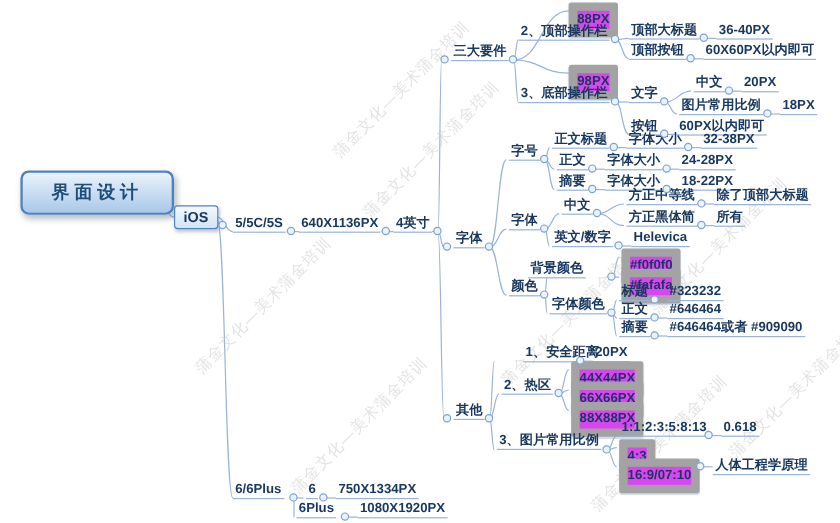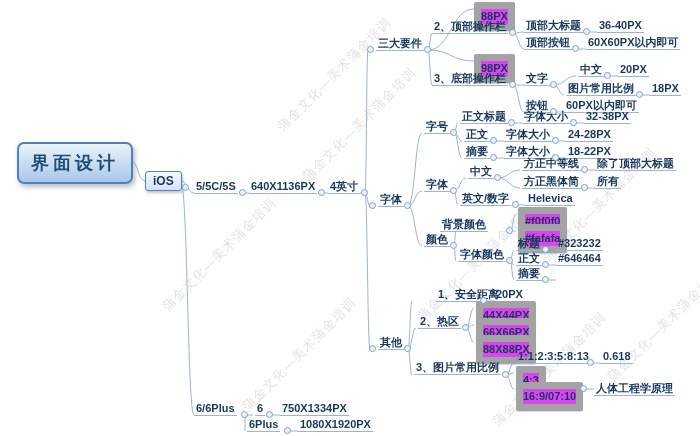--- a/index.html
+++ b/index.html
@@ -7,22 +7,22 @@
        font-family:"Liberation Sans","DejaVu Sans",sans-serif;overflow:hidden}
   #canvas{position:absolute;left:0;top:0;width:700px;height:436px}
   #wires{position:absolute;left:0;top:0;z-index:0}
   #wires path{stroke:#9ab4d4;stroke-width:1;fill:none}
   .n{position:absolute;z-index:2;font-size:11px;font-weight:bold;color:#17375e;
      line-height:12px;padding:0 2px 1px;border-bottom:1px solid #9ab4d4;white-space:nowrap}
   .nb{border:7px solid #a3a3a3;background:#d946ef;border-radius:2px;
       padding:1px 0 2px;box-shadow:0 1px 1px rgba(120,150,190,.35)}
   .c{position:absolute;z-index:3;width:7px;height:7px;box-sizing:border-box;
      border:1px solid #7ba3d0;border-radius:50%;background:#eaf2fb}
-  .root{position:absolute;z-index:2;left:17px;top:142px;padding:7px 12px;
-        font-size:18px;font-weight:bold;letter-spacing:4px;color:#1f4e79;
+  .root{position:absolute;z-index:2;left:17px;top:142px;padding:7px 24px;
+        font-size:15px;font-weight:bold;letter-spacing:4px;color:#1f4e79;
         background:linear-gradient(#eaf3fb,#a9c8e9);border:2px solid #4f81bd;
         border-radius:7px;box-shadow:2px 3px 5px rgba(100,110,125,.45);white-space:nowrap}
   .ios{position:absolute;z-index:2;left:145px;top:171px;padding:2px 7px;
        font-size:12px;font-weight:bold;color:#17375e;
        background:linear-gradient(#f4f9fd,#d2e4f5);border:1px solid #4f81bd;
        border-radius:3px;box-shadow:1px 2px 3px rgba(100,110,125,.4);white-space:nowrap}
   .wm{position:absolute;z-index:1;transform:rotate(-45deg);transform-origin:0 50%;
       color:#cbcbcb;opacity:.55;font-size:13px;letter-spacing:1px;white-space:nowrap;
       pointer-events:none}
 </style>
@@ -153,20 +153,21 @@
   <span class="n" style="left:424px;top:233px">颜色</span>
   <span class="n" style="left:440px;top:218px">背景颜色</span>
   <span class="n nb" style="left:518px;top:207px">#f0f0f0</span>
   <span class="n nb" style="left:518px;top:224px">#fafafa</span>
   <span class="n" style="left:458px;top:248px">字体颜色</span>
   <span class="n" style="left:516px;top:237px">标题</span>
   <span class="n" style="left:556px;top:237px">#323232</span>
   <span class="n" style="left:516px;top:252px">正文</span>
   <span class="n" style="left:556px;top:252px">#646464</span>
   <span class="n" style="left:516px;top:267px">摘要</span>
+  <span class="n" style="left:556px;top:267px">#646464或者 #909090</span>
 
   <span class="n" style="left:378px;top:336px">其他</span>
   <span class="n" style="left:436px;top:288px">1、安全距离</span>
   <span class="n" style="left:494px;top:288px">20PX</span>
   <span class="n" style="left:418px;top:315px">2、热区</span>
   <span class="n nb" style="left:476px;top:301px">44X44PX</span>
   <span class="n nb" style="left:476px;top:318px">66X66PX</span>
   <span class="n nb" style="left:476px;top:335px">88X88PX</span>
   <span class="n" style="left:414px;top:361px">3、图片常用比例</span>
   <span class="n" style="left:516px;top:350px">1:1:2:3:5:8:13</span>

